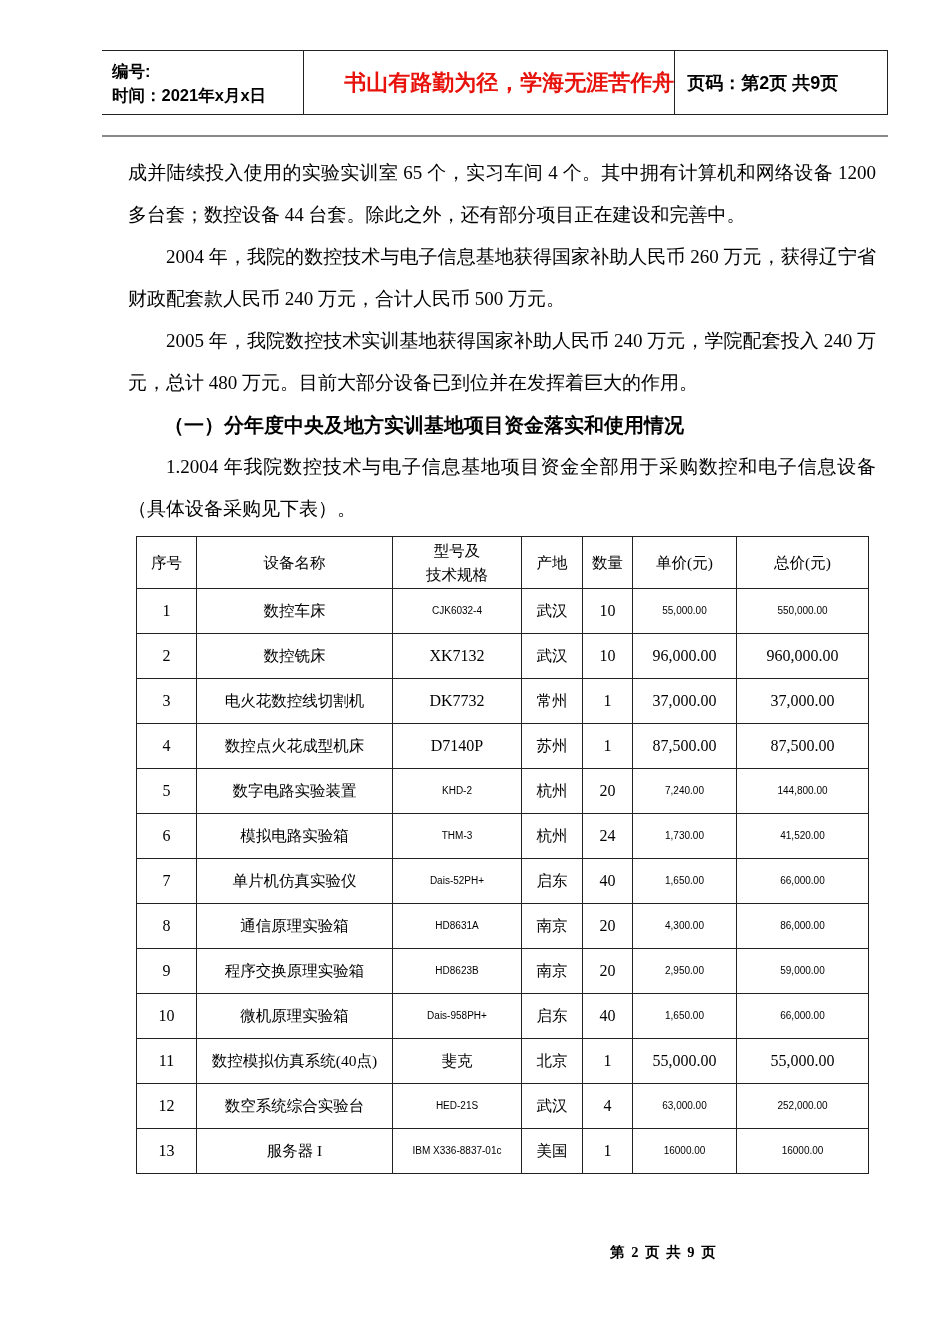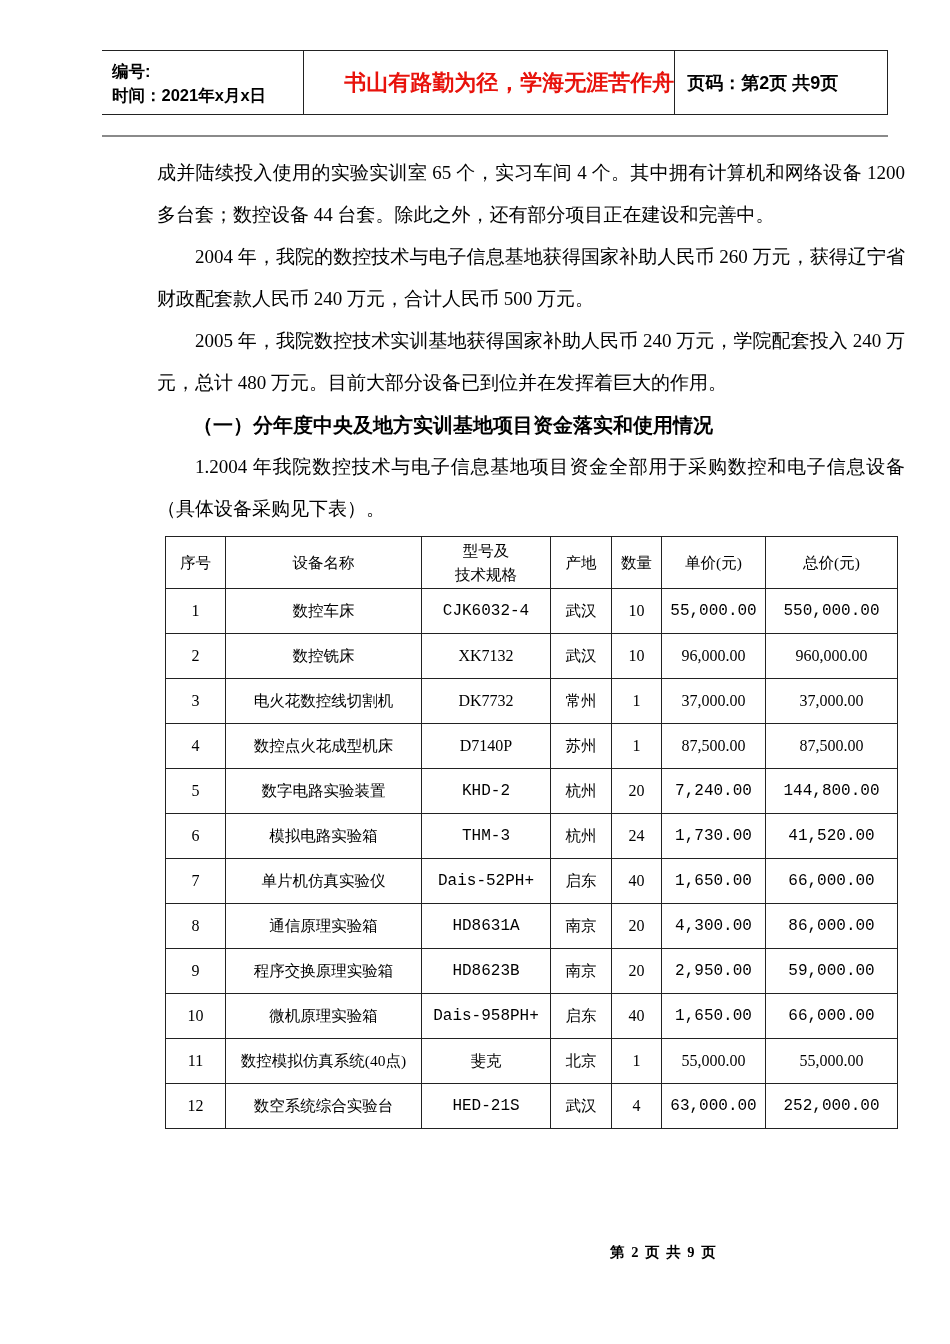--- a/index.html
+++ b/index.html
@@ -20,42 +20,42 @@
   #hdr .hcell { box-sizing:border-box; display:flex; flex-direction:column; justify-content:center; }
   #hdr .c1 { width:201px; padding-left:10px; font-weight:bold; font-size:16.5px; line-height:24px; }
   #hdr .c2 { width:372px; border-left:1px solid #222; align-items:flex-end; }
   #hdr .c3 { width:213px; border-left:1px solid #222; padding-left:12px; font-weight:bold; font-size:18px; }
   #hdr .motto { font-weight:bold; font-size:22px; }
   #hdr-rule { position:absolute; left:102px; top:135px; width:786px; height:2px; background:#8a8a8a; }
 
   
   #body {
     position:absolute; left:128px; top:152px; width:748px;
-    font-size:19px; line-height:42px; text-align:justify;margin-left:29px;
+    font-size:19px; line-height:42px; text-align:justify;
   }
   #body p { margin:0; }
   .indent { text-indent:2em; }
   .sect-head { font-weight:bold; font-size:20px; text-indent:1.8em; margin:0; }
   #h1 { margin-top:34px; }
 
   
   #equip {
     border-collapse:collapse; table-layout:fixed;
     width:732px; margin-left:8px; margin-top:6px;
     font-size:15.5px;
   }
   #equip td, #equip th {
     border:1px solid #222; padding:1px 4px; text-align:center;
     font-weight:normal; overflow:hidden; box-sizing:border-box;
   }
   #equip thead th { height:52px; line-height:24px; }
   #equip tbody td { height:35px; }
   #equip .cjk { font-family:"Liberation Serif", serif; }
   #equip td.name { padding:0 13px; line-height:20px; }
-  #equip .mono { font-family:Liberation Mono, monospace; font-size:16px; }
+  #equip .mono { font-family:Liberation Sans, sans-serif; font-size:10px; }
   #equip .serif { font-family:"Liberation Serif", serif; font-size:16px; }
   #equip .col-no    { width:60px; }
   #equip .col-name  { width:196px; }
   #equip .col-model { width:129px; }
   #equip .col-orig  { width:61px; }
   #equip .col-qty   { width:50px; }
   #equip .col-unit  { width:104px; }
   #equip .col-total { width:132px; }
   #equip td.model { line-height:18px; padding:1px 2px; }
 
@@ -217,20 +217,29 @@
           </tr>
           <tr>
             <td class="serif">12</td>
             <td class="cjk name">数空系统综合实验台</td>
             <td class="mono model">HED-21S</td>
             <td class="cjk">武汉</td>
             <td class="serif">4</td>
             <td class="mono">63,000.00</td>
             <td class="mono">252,000.00</td>
           </tr>
+          <tr>
+            <td class="serif">13</td>
+            <td class="cjk name">服务器 I</td>
+            <td class="mono model">IBM X336-8837-01c</td>
+            <td class="cjk">美国</td>
+            <td class="serif">1</td>
+            <td class="mono">16000.00</td>
+            <td class="mono">16000.00</td>
+          </tr>
         </tbody>
     </table>
   </div>
 
   <div id="footer">
     <span>第 2 页 共 9 页</span>
   </div>
 
 </div>
 

